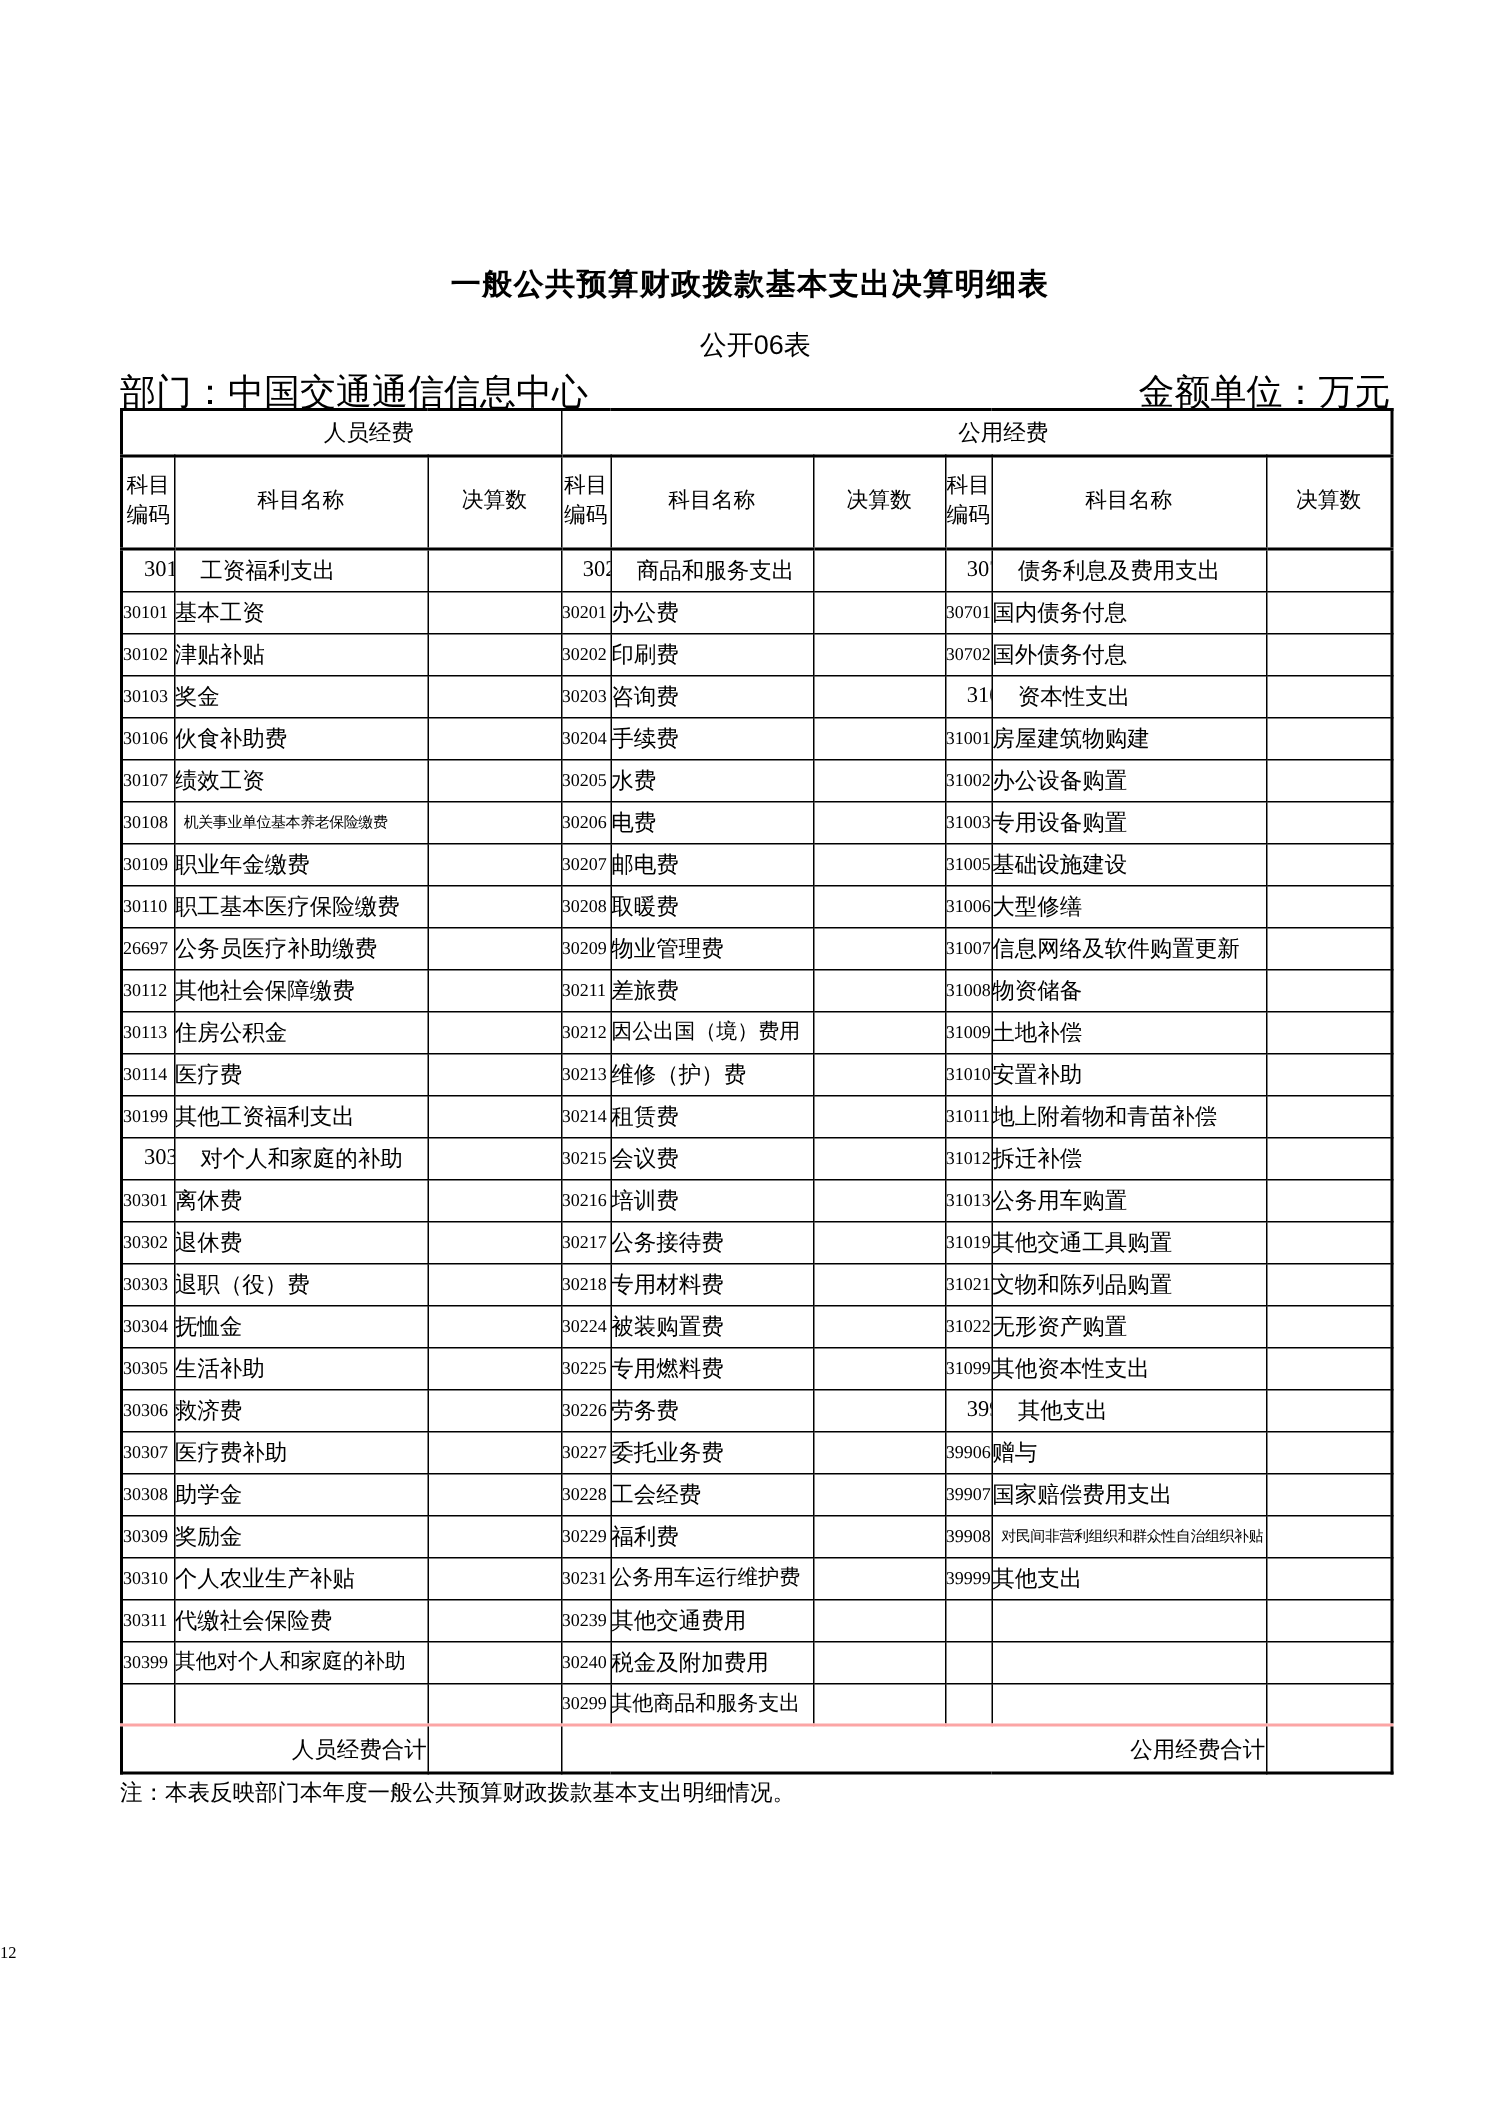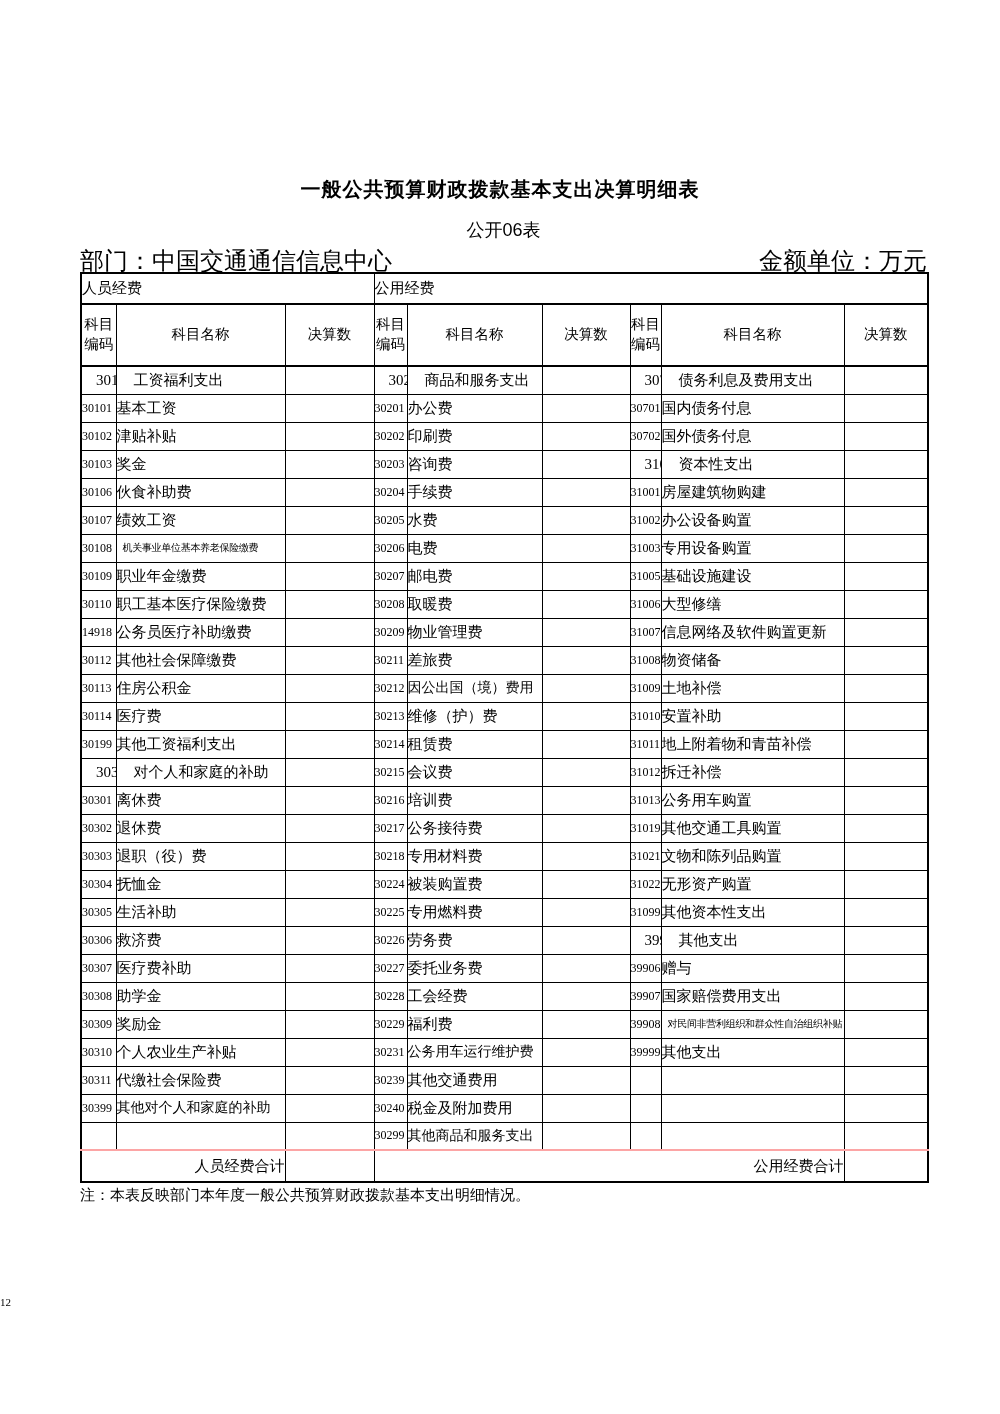--- a/index.html
+++ b/index.html
@@ -37,22 +37,23 @@
     border:2px solid #000;
   }
   table.budget th, table.budget td{
     border:1px solid #000;
     padding:0;
     overflow:hidden;
     white-space:nowrap;
     vertical-align:middle;
   }
   tr.group-hdr th{
-    height:29px;font-size:15px;font-weight:normal;text-align:left;
+    height:29px;font-size:15px;font-weight:normal;text-align:center;
     border-bottom:2px solid #000;
+    padding-left:36px;
   }
   tr.col-hdr th{
     height:60px;font-size:14.5px;font-weight:normal;text-align:center;
     border-bottom:2px solid #000;
     white-space:normal;line-height:1.35;
   }
   tbody tr{height:28px;}
   td.c-code{font-size:12px;text-align:left;padding-left:2px;}
   td.c-code.g{font-size:15px;padding-left:14px;}
   td.c-name{font-size:15px;text-align:left;padding-left:16px;}
@@ -209,21 +210,21 @@
           <td class="c-name">职工基本医疗保险缴费</td>
           <td class="c-val"></td>
           <td class="c-code">30208</td>
           <td class="c-name">取暖费</td>
           <td class="c-val"></td>
           <td class="c-code">31006</td>
           <td class="c-name">大型修缮</td>
           <td class="c-val"></td>
         </tr>
         <tr>
-          <td class="c-code">14918</td>
+          <td class="c-code">26697</td>
           <td class="c-name">公务员医疗补助缴费</td>
           <td class="c-val"></td>
           <td class="c-code">30209</td>
           <td class="c-name">物业管理费</td>
           <td class="c-val"></td>
           <td class="c-code">31007</td>
           <td class="c-name">信息网络及软件购置更新</td>
           <td class="c-val"></td>
         </tr>
         <tr>

